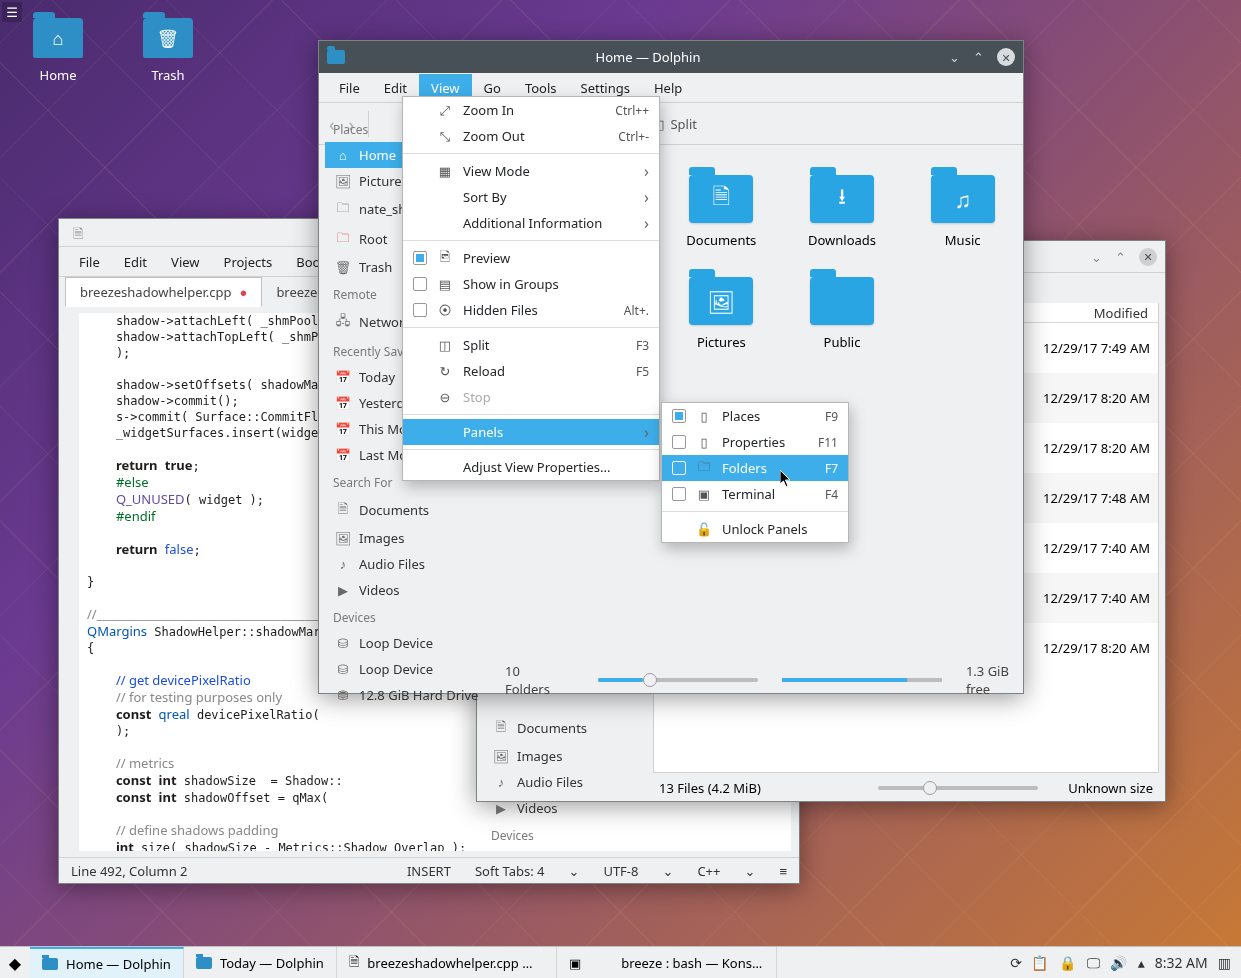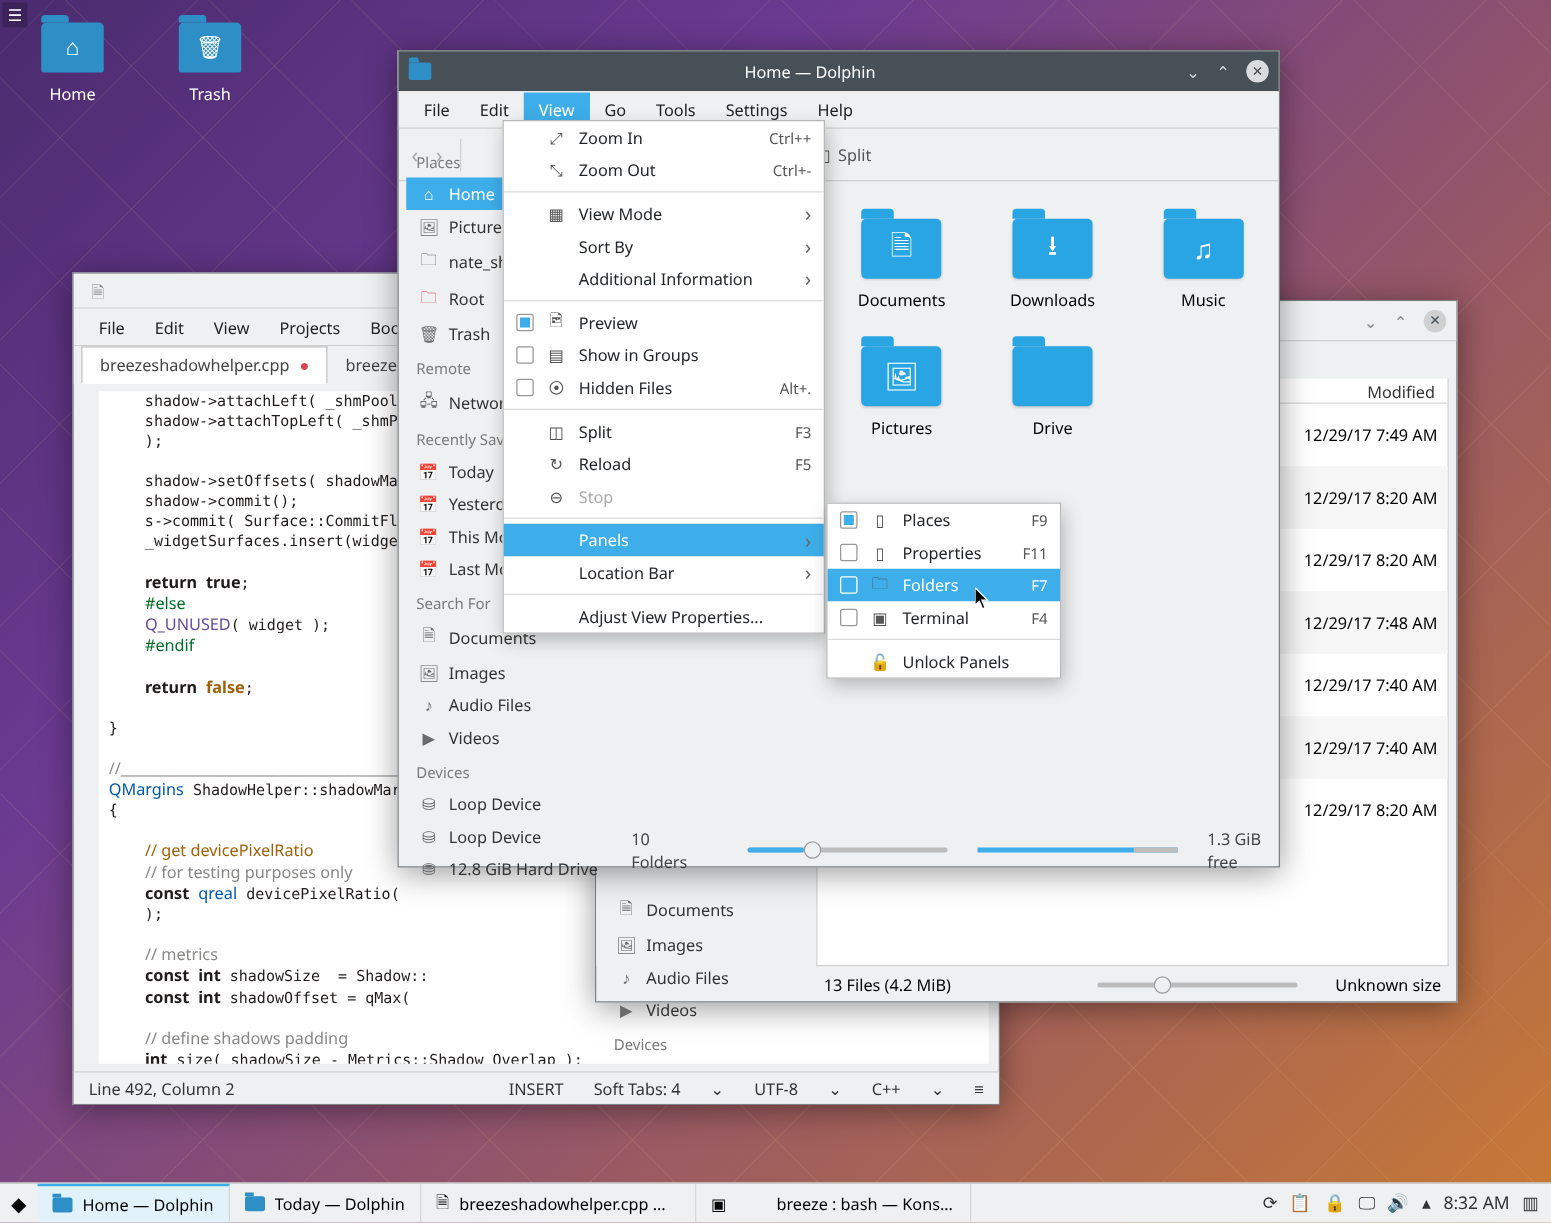--- a/index.html
+++ b/index.html
@@ -167,29 +167,29 @@
     shadow-&gt;setOffsets( shadowMargins
     shadow-&gt;commit();
     s-&gt;commit( Surface::CommitFlag::
     _widgetSurfaces.insert(widget, s
 
     <span style="color:#1f1c1b;font-weight:bold">return</span> <span style="color:#1f1c1b;font-weight:bold">true</span>;
     <span style="color:#006e28">#else</span>
     <span style="color:#644a9b">Q_UNUSED</span>( widget );
     <span style="color:#006e28">#endif</span>
 
-    <span style="color:#1f1c1b;font-weight:bold">return</span> <span style="color:#a16207;font-weight:bold">false</span>;
+    <span style="color:#1f1c1b;font-weight:bold">return</span> <span style="color:#1d4ed8;font-weight:normal">false</span>;
 
 }
 
 <span style="color:#898887">//_______________________________________________________</span>
 <span style="color:#0057ae">QMargins</span> ShadowHelper::shadowMargins()
 {
 
-    <span style="color:#a16207">// get devicePixelRatio</span>
+    <span style="color:#1d4ed8">// get devicePixelRatio</span>
     <span style="color:#898887">// for testing purposes only</span>
     <span style="color:#1f1c1b;font-weight:bold">const</span> <span style="color:#0057ae">qreal</span> devicePixelRatio(
     );
 
     <span style="color:#898887">// metrics</span>
     <span style="color:#1f1c1b;font-weight:bold">const</span> <span style="color:#1f1c1b;font-weight:bold">int</span> shadowSize  = Shadow::
     <span style="color:#1f1c1b;font-weight:bold">const</span> <span style="color:#1f1c1b;font-weight:bold">int</span> shadowOffset = qMax(
 
     <span style="color:#898887">// define shadows padding</span>
     <span style="color:#1f1c1b;font-weight:bold">int</span> size( shadowSize - Metrics::Shadow_Overlap );
@@ -429,21 +429,21 @@
       <div class="folder">
         <div class="fshape">
           <span class="fic">🖼</span>
         </div>
         <span>Pictures</span>
       </div>
       <div class="folder">
         <div class="fshape">
           <span class="fic"></span>
         </div>
-        <span>Drive</span>
+        <span>Public</span>
       </div>
     </div>
 
   <div class="statusbar">
     <span>10 Folders</span>
     <span style="flex:1"></span>
     <div class="slider">
         <div class="knob"></div>
       </div>
     <div class="capbar"></div>
@@ -513,25 +513,20 @@
   <div class="row" style="color:#aaa">
       <span style="width:14px;"></span>
       <span class="ic">⊖</span>
       <span>Stop</span>
     </div>
   <hr>
   <div class="row sub sel">
       <span style="width:14px;"></span>
       <span class="ic"></span>
       <span>Panels</span>
-    </div>
-  <div class="row sub">
-      <span style="width:14px;"></span>
-      <span class="ic"></span>
-      <span>Location Bar</span>
     </div>
   <hr>
   <div class="row">
       <span style="width:14px;"></span>
       <span class="ic"></span>
       <span>Adjust View Properties...</span>
     </div>
 </div>
 
 <div id="panels-menu" class="dropdown">

